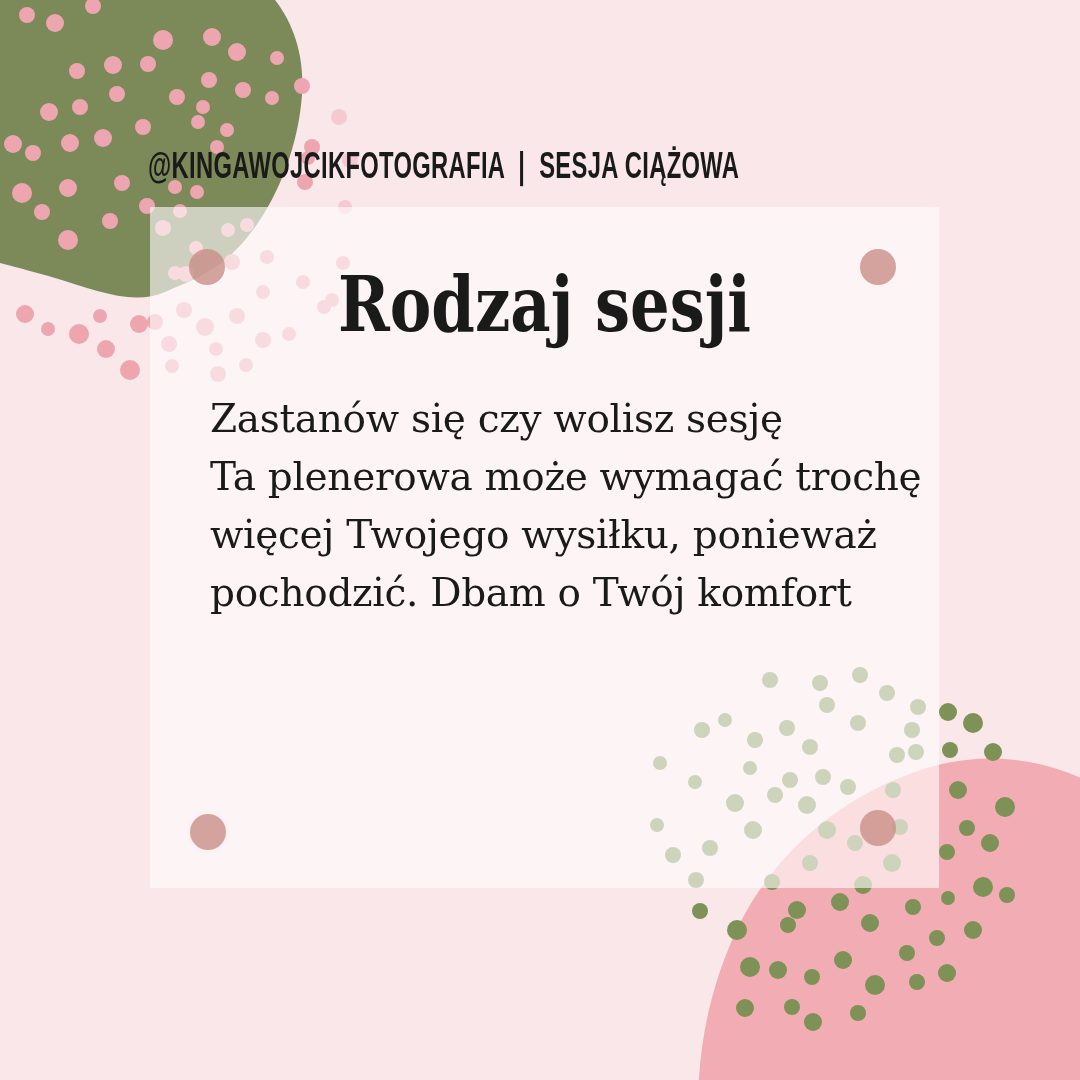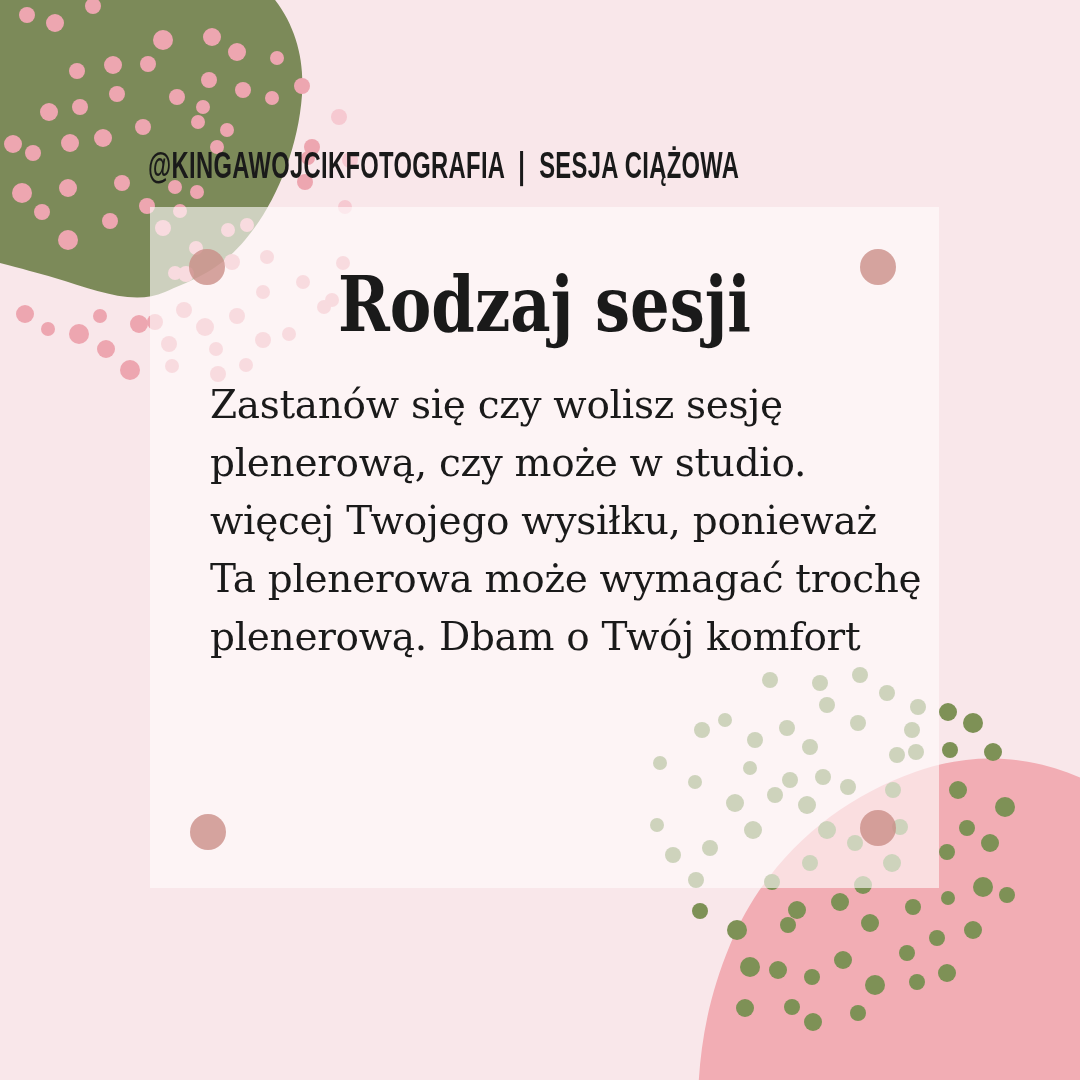--- a/index.html
+++ b/index.html
@@ -70,21 +70,21 @@
     line-height: 82px;
     text-align: center;
     color: var(--text, #1a1a1a);
     transform: scaleX(0.82);
     transform-origin: center top;
     white-space: nowrap;
   }
   .card-body {
     position: absolute;
     left: 210px;
-    top: 376px;
+    top: 390px;
     width: 700px;
     z-index: 4;
     font-family: "DejaVu Serif", serif;
     font-size: 39px;
     line-height: 58px;
     letter-spacing: -0.3px;
     color: var(--text, #1a1a1a);
     white-space: nowrap;
   }
 </style>
@@ -254,19 +254,18 @@
   <div class="accent-circle accent-tr"></div>
   <div class="accent-circle accent-bl"></div>
   <div class="accent-circle accent-br"></div>
 
   <div class="header-line">@KINGAWOJCIKFOTOGRAFIA  |  SESJA CIĄŻOWA</div>
 
   <div class="card-title">Rodzaj sesji</div>
 
   <div class="card-body">
     <div>Zastanów się czy wolisz sesję</div>
-    <div>plenerową, czy może w studio.</div>
+    <div>Ta plenerowa może wymagać trochę</div>
     <div>więcej Twojego wysiłku, ponieważ</div>
-    <div>Ta plenerowa może wymagać trochę</div>
-    <div>plenerową. Dbam o Twój komfort</div>
+    <div>pochodzić. Dbam o Twój komfort</div>
   </div>
 
 </div>
 
 </body></html>

